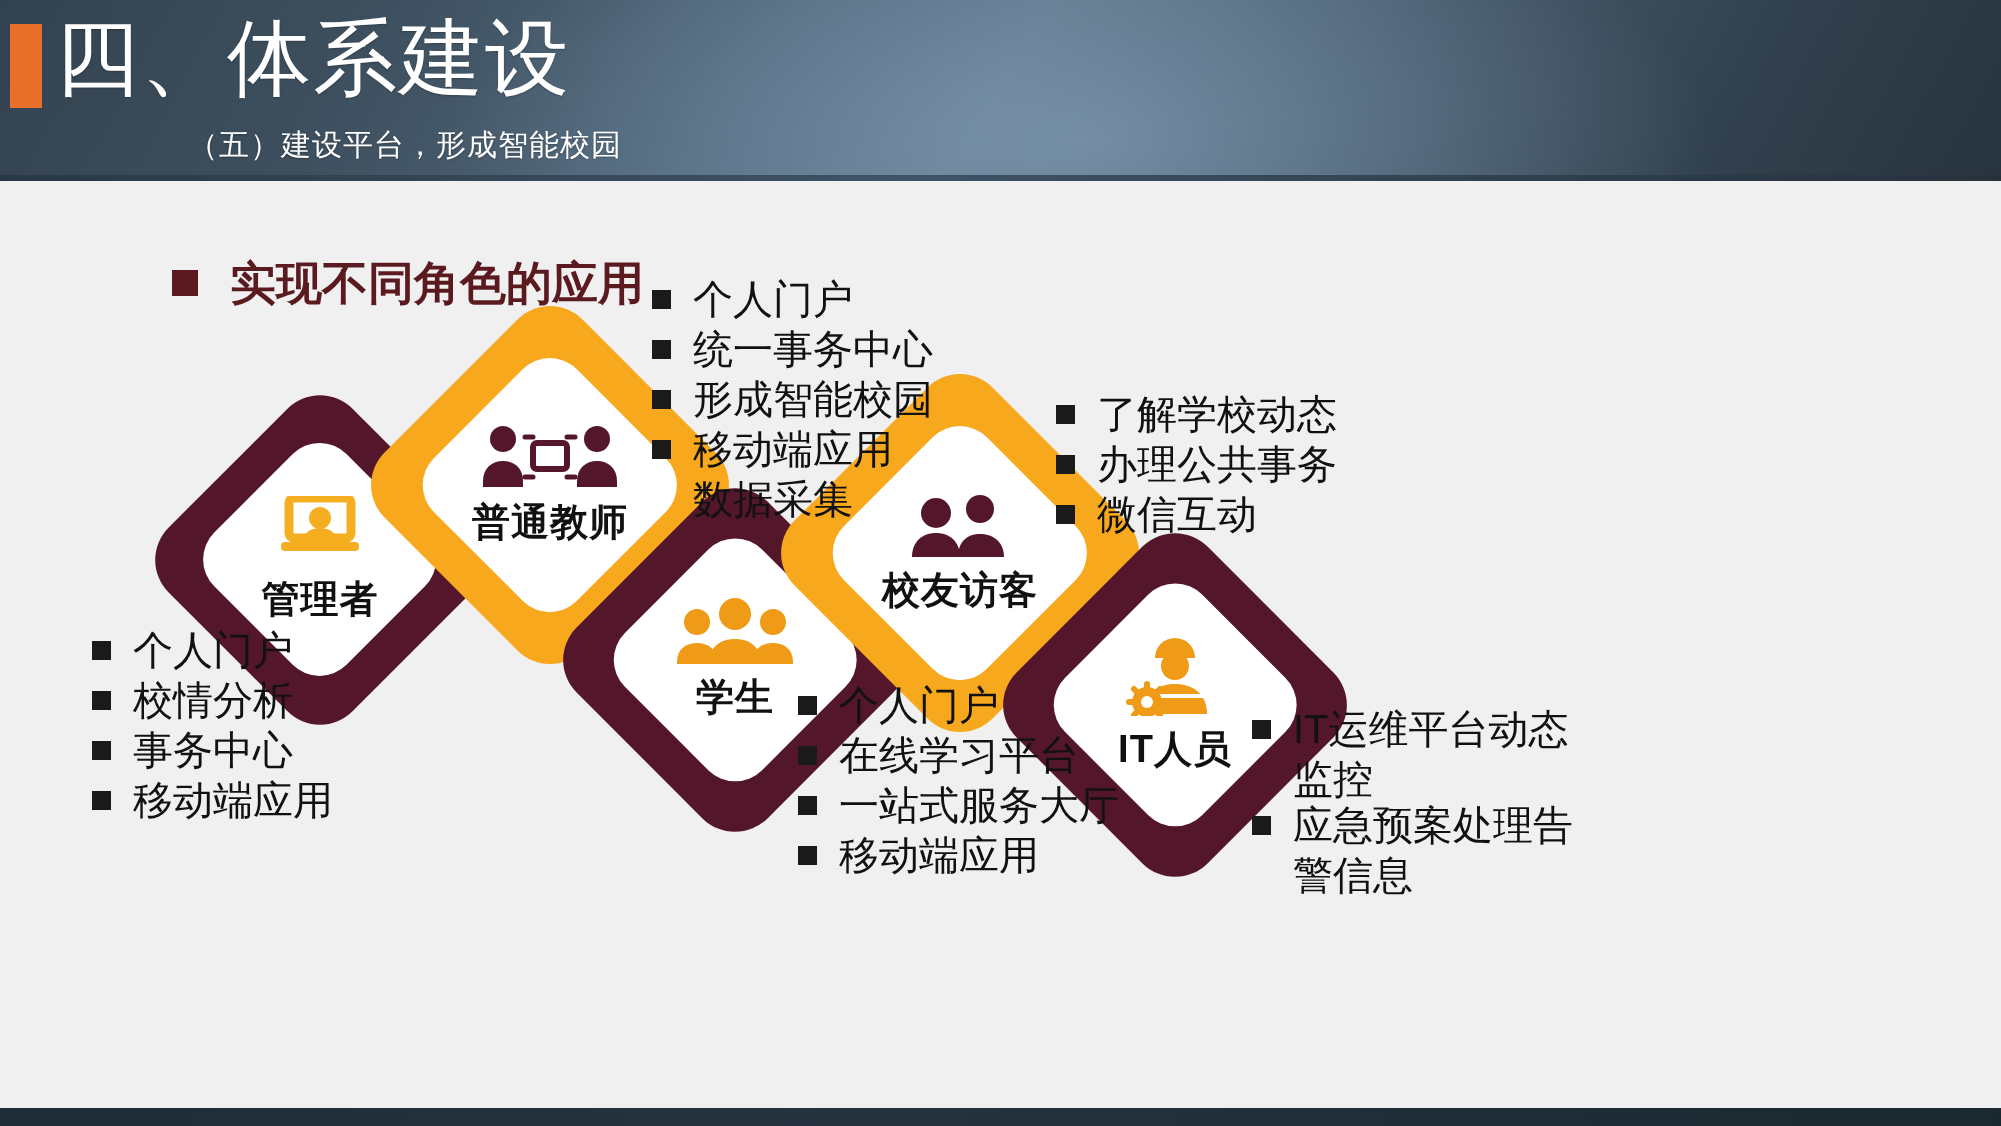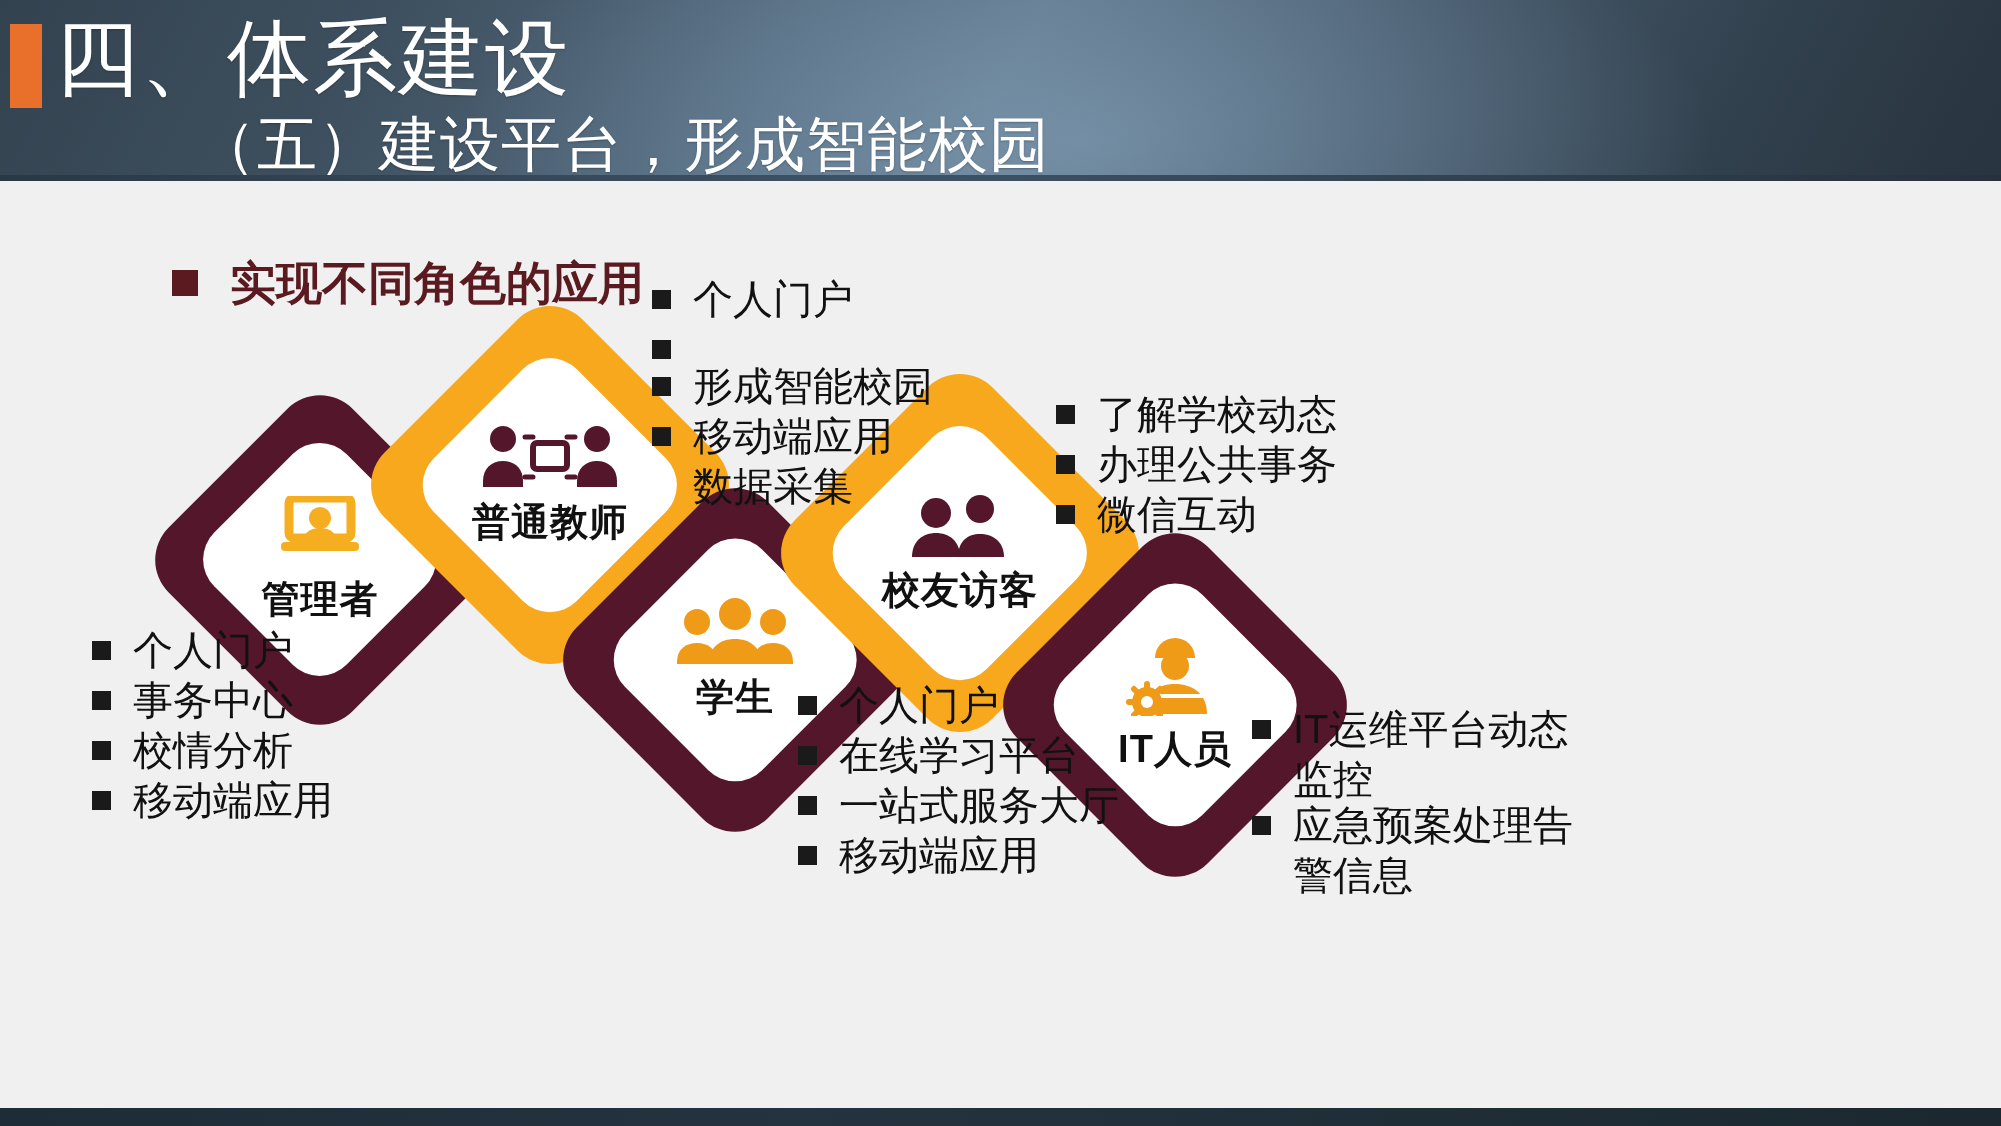--- a/index.html
+++ b/index.html
@@ -25,22 +25,22 @@
     position:absolute;left:10px;top:24px;width:32px;height:84px;
     background:#e8702a;
   }
   .title{
     position:absolute;left:55px;top:10px;
     color:#ffffff;font-size:84px;line-height:96px;font-weight:400;
     letter-spacing:2px;text-shadow:0 1px 2px rgba(0,0,0,.25);
     white-space:nowrap;
   }
   .subtitle{
-    position:absolute;left:196px;top:118px;
-    color:#ffffff;font-size:60px;line-height:54px;font-weight:400;
+    position:absolute;left:188px;top:118px;
+    color:#ffffff;font-size:30px;line-height:54px;font-weight:400;
     letter-spacing:1px;white-space:nowrap;
     text-shadow:0 1px 2px rgba(0,0,0,.25);
   }
   
   .footer{
     position:absolute;left:0;bottom:0;width:2001px;height:18px;
     background:linear-gradient(90deg,#1e2c38 0%,#24333f 40%,#1b2830 100%);
   }
   
   .section-head{
@@ -203,20 +203,21 @@
   </div>
 </div>
 
 <div class="blist" style="left:652px;top:276px;">
   <div class="row">
     <span class="bsq"></span>
     <span class="btxt">个人门户</span>
   </div>
   <div class="row">
     <span class="bsq"></span>
+    <span class="btxt">统一事务中心</span>
   </div>
   <div class="row">
     <span class="bsq"></span>
     <span class="btxt">形成智能校园</span>
   </div>
   <div class="row">
     <span class="bsq"></span>
     <span class="btxt">移动端应用</span>
   </div>
   <div class="cont">数据采集</div>
@@ -237,28 +238,28 @@
   </div>
 </div>
 
 <div class="blist" style="left:92px;top:627px;">
   <div class="row">
     <span class="bsq"></span>
     <span class="btxt">个人门户</span>
   </div>
   <div class="row">
     <span class="bsq"></span>
+    <span class="btxt">校情分析</span>
+  </div>
+  <div class="row">
+    <span class="bsq"></span>
     <span class="btxt">事务中心</span>
   </div>
   <div class="row">
     <span class="bsq"></span>
-    <span class="btxt">校情分析</span>
-  </div>
-  <div class="row">
-    <span class="bsq"></span>
     <span class="btxt">移动端应用</span>
   </div>
 </div>
 
 <div class="blist" style="left:798px;top:682px;">
   <div class="row">
     <span class="bsq"></span>
     <span class="btxt">个人门户</span>
   </div>
   <div class="row">

